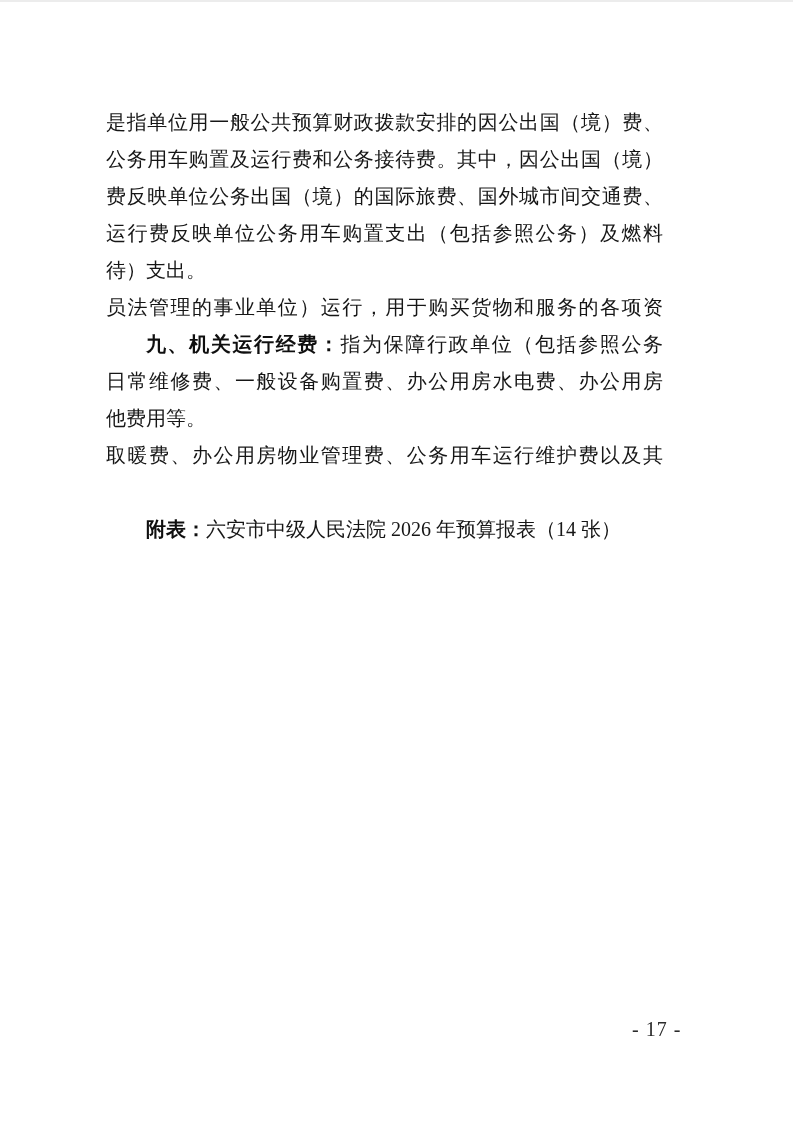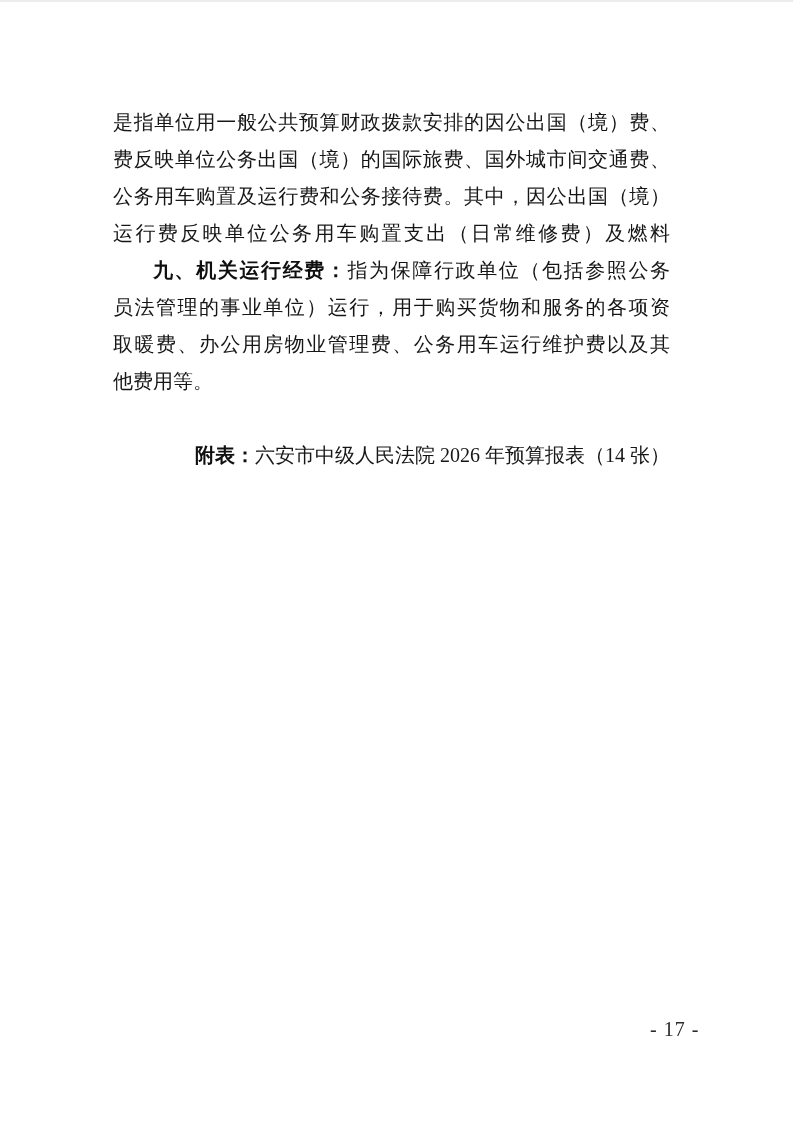--- a/index.html
+++ b/index.html
@@ -12,78 +12,79 @@
     width: 793px;
     height: 1122px;
     background: #ffffff;
     overflow: hidden;
     border-top: 2px solid #ececec;
     font-family: "Liberation Serif", "DejaVu Serif", serif;
     color: #161616;
   }
   .text-block {
     position: absolute;
-    left: 113px;
+    left: 106px;
     top: 102px;
     width: 557px;
   }
   .line {
     height: 37px;
     line-height: 37px;
     font-size: 20px;
     letter-spacing: 0;
     overflow: hidden;
     white-space: nowrap;
   }
   .line.just {
     white-space: normal;
     text-align: justify;
     text-align-last: justify;
     text-justify: inter-character;
   }
   .line.indent {
     padding-left: 40px;
-    text-align: right;
   }
   .line.blank {
     height: 37px;
   }
   .h {
     font-family: "Liberation Sans", "DejaVu Sans", sans-serif;
     font-weight: bold;
     color: #0f0f0f;
   }
   .footer-pagenum {
     position: absolute;
-    left: 650px;
+    left: 632px;
     top: 1016px;
     font-family: "Liberation Serif", "DejaVu Serif", serif;
     font-size: 20px;
     letter-spacing: 1px;
     color: #2a2a2a;
   }
 </style>
 </head>
 <body>
 
 <div class="page">
 
   <div class="text-block">
 
     <div class="line just">是指单位用一般公共预算财政拨款安排的因公出国（境）费、</div>
+    <div class="line just">公务用车购置及运行费和公务接待费。其中，因公出国（境）</div>
     <div class="line just">费反映单位公务出国（境）的国际旅费、国外城市间交通费、</div>
-    <div class="line just">公务用车购置及运行费和公务接待费。其中，因公出国（境）</div>
-    <div class="line just">运行费反映单位公务用车购置支出（日常维修费）及燃料</div>
+    <div class="line just">运行费反映单位公务用车购置支出（包括参照公务）及燃料</div>
+    <div class="line">待）支出。</div>
 
+    <div class="line just">员法管理的事业单位）运行，用于购买货物和服务的各项资</div>
     <div class="line just indent">
       <span class="h">九、机关运行经费：</span><span>指为保障行政单位（包括参照公务</span>
     </div>
-    <div class="line just">员法管理的事业单位）运行，用于购买货物和服务的各项资</div>
+    <div class="line just">日常维修费、一般设备购置费、办公用房水电费、办公用房</div>
+    <div class="line">他费用等。</div>
     <div class="line just">取暖费、办公用房物业管理费、公务用车运行维护费以及其</div>
-    <div class="line">他费用等。</div>
 
     <div class="line blank"></div>
 
     <div class="line indent">
       <span class="h">附表：</span><span>六安市中级人民法院 2026 年预算报表（14 张）</span>
     </div>
 
   </div>
 
   <div class="footer-pagenum">- 17 -</div>

